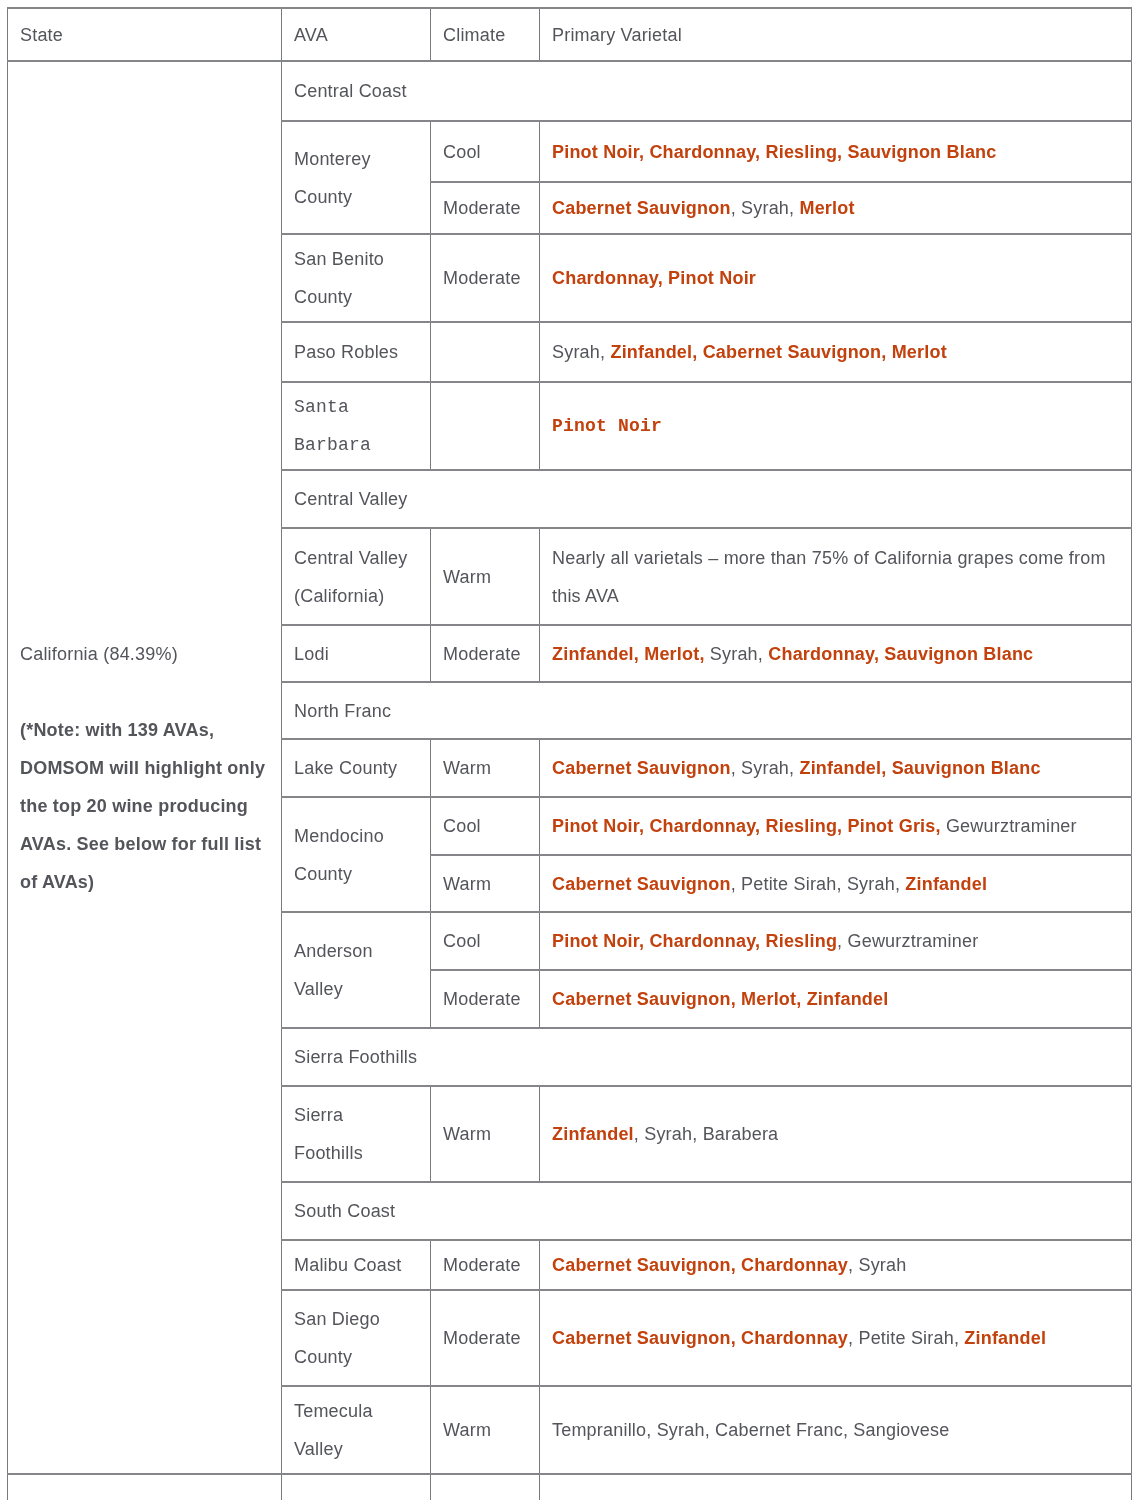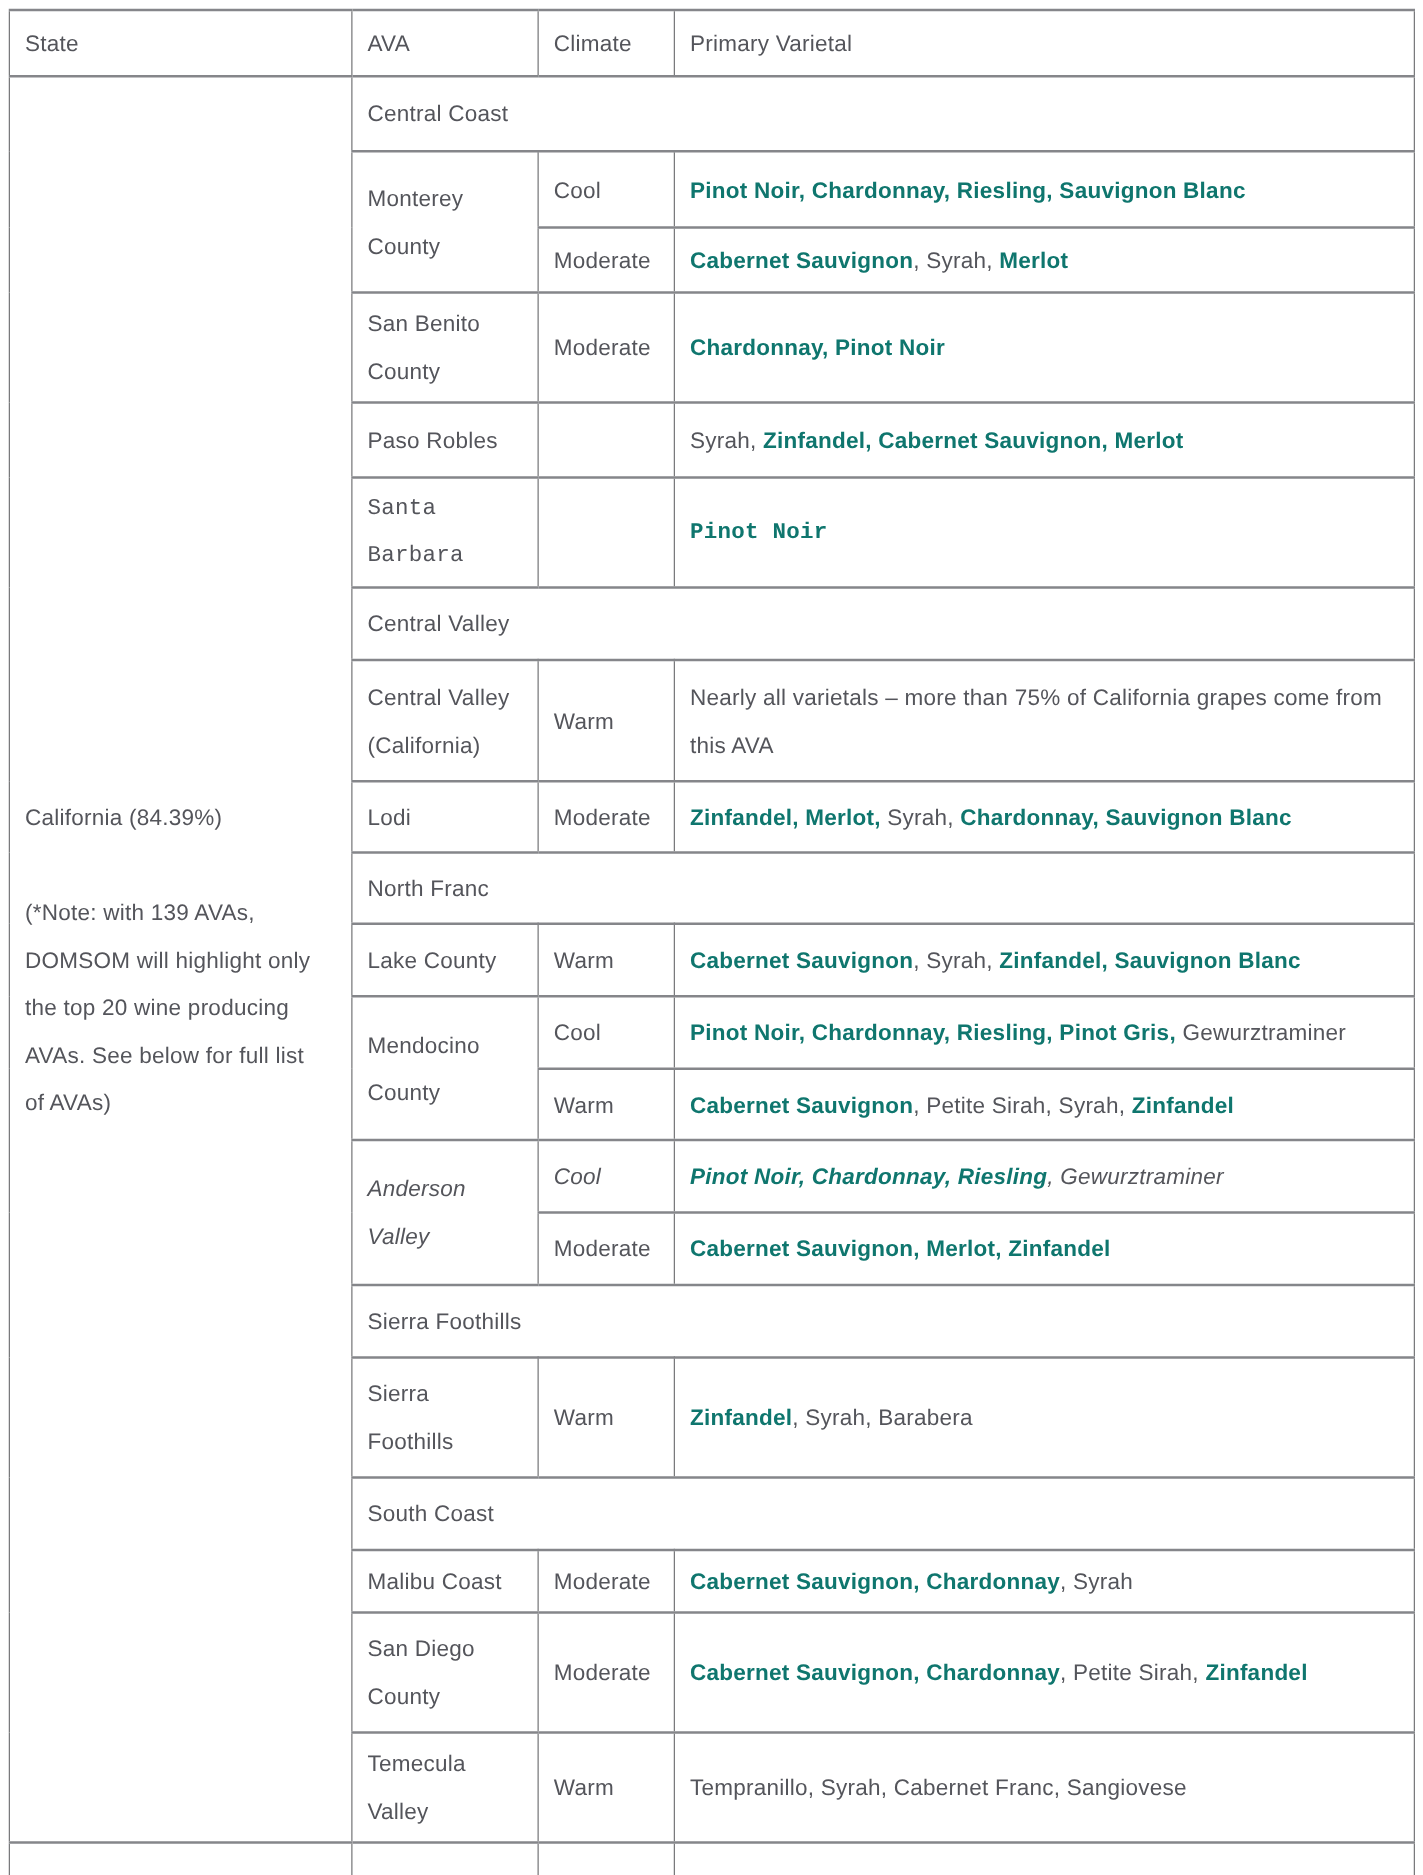--- a/index.html
+++ b/index.html
@@ -27,23 +27,23 @@
     padding: 5px 10px 5px 12px;
     font-size: 18px;
     font-weight: 400;
     line-height: 38px;
     letter-spacing: 0.2px;
     color: #54555b;
     overflow: hidden;
   }
   thead tr { height: 53px; }
   .state-cell { white-space: pre-line; }
-  .state-note { margin-top: 38px; white-space: pre-line; }
+  .state-note { margin-top: 38px; white-space: pre-line; font-weight: bold; }
   .ava-cell { white-space: pre-line; }
-  .varietal-cell .b { font-weight: 700; color: #0f766e; }
+  .varietal-cell .b { font-weight: 700; color: #c2410c; }
 </style>
 </head>
 <body>
 
 <div class="page">
   <table class="ava-table">
     <colgroup>
       <col style="width:274px">
       <col style="width:149px">
       <col style="width:109px">
@@ -118,21 +118,21 @@
         <tr style="height: 58px;">
           <td class="ava-cell" rowspan="2">Mendocino
 County</td>
           <td class="climate-cell">Cool</td>
           <td class="varietal-cell"><span class="b">Pinot Noir, Chardonnay, Riesling, Pinot Gris,</span><span> Gewurztraminer</span></td>
         </tr>
         <tr style="height: 57px;">
           <td class="climate-cell">Warm</td>
           <td class="varietal-cell"><span class="b">Cabernet Sauvignon</span><span>, Petite Sirah, Syrah, </span><span class="b">Zinfandel</span></td>
         </tr>
-        <tr style="height: 58px; font-style: italic;">
+        <tr style="height: 58px;">
           <td class="ava-cell" rowspan="2">Anderson
 Valley</td>
           <td class="climate-cell">Cool</td>
           <td class="varietal-cell"><span class="b">Pinot Noir, Chardonnay, Riesling</span><span>, Gewurztraminer</span></td>
         </tr>
         <tr style="height: 58px;">
           <td class="climate-cell">Moderate</td>
           <td class="varietal-cell"><span class="b">Cabernet Sauvignon, Merlot, Zinfandel</span></td>
         </tr>
         <tr style="height: 58px;">

